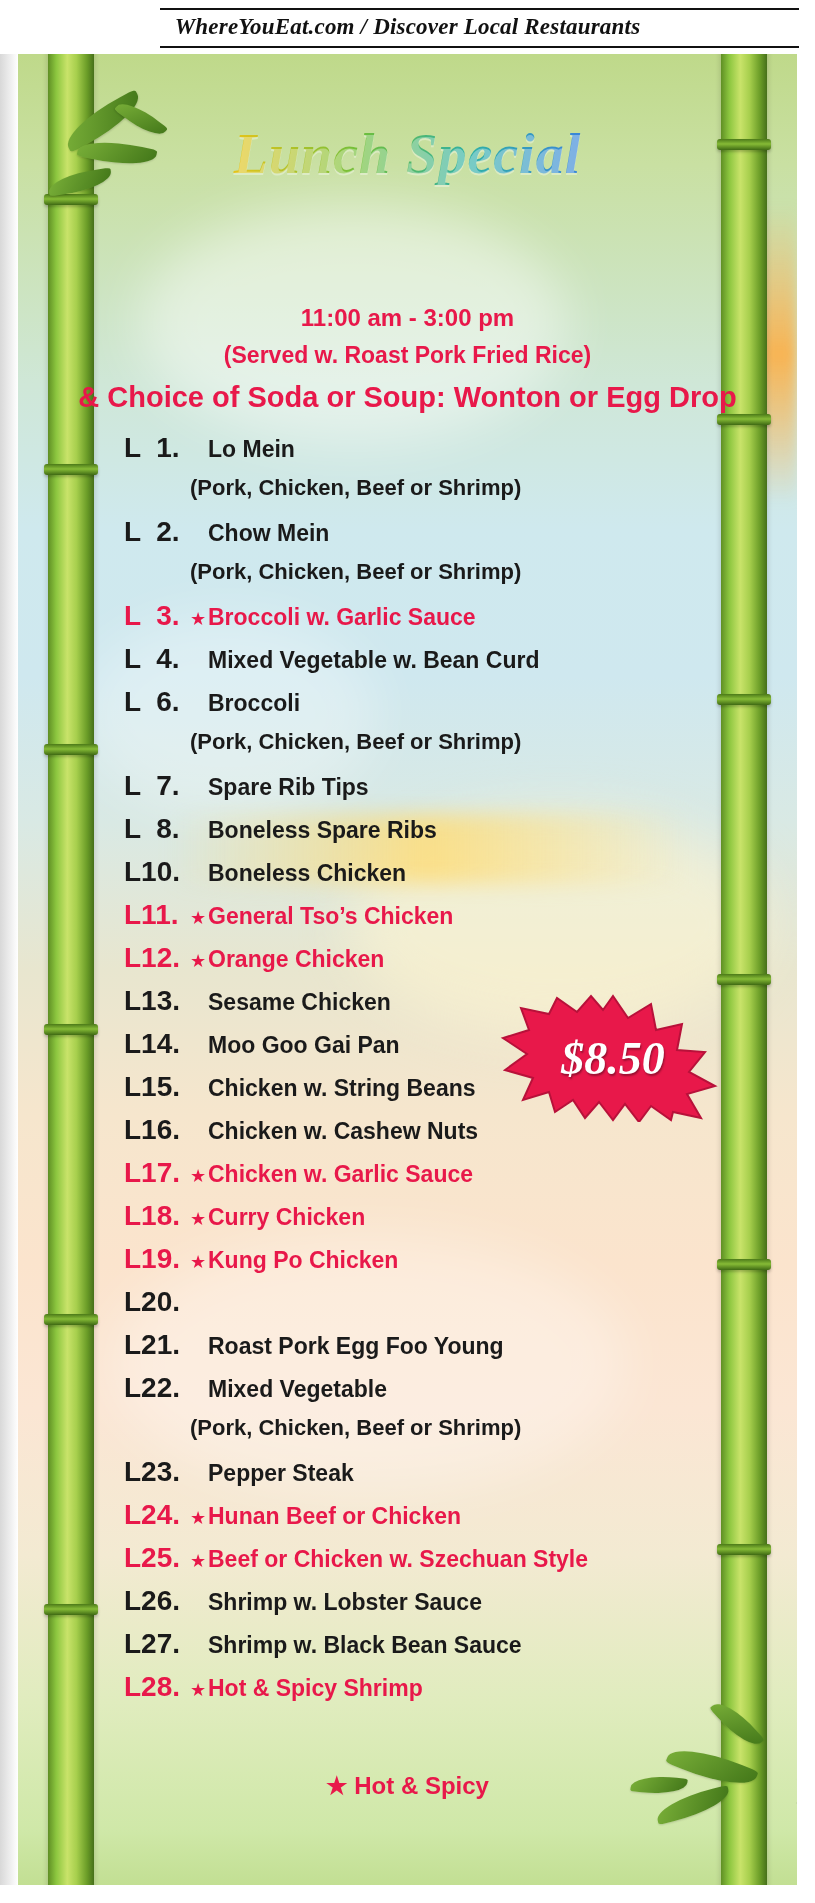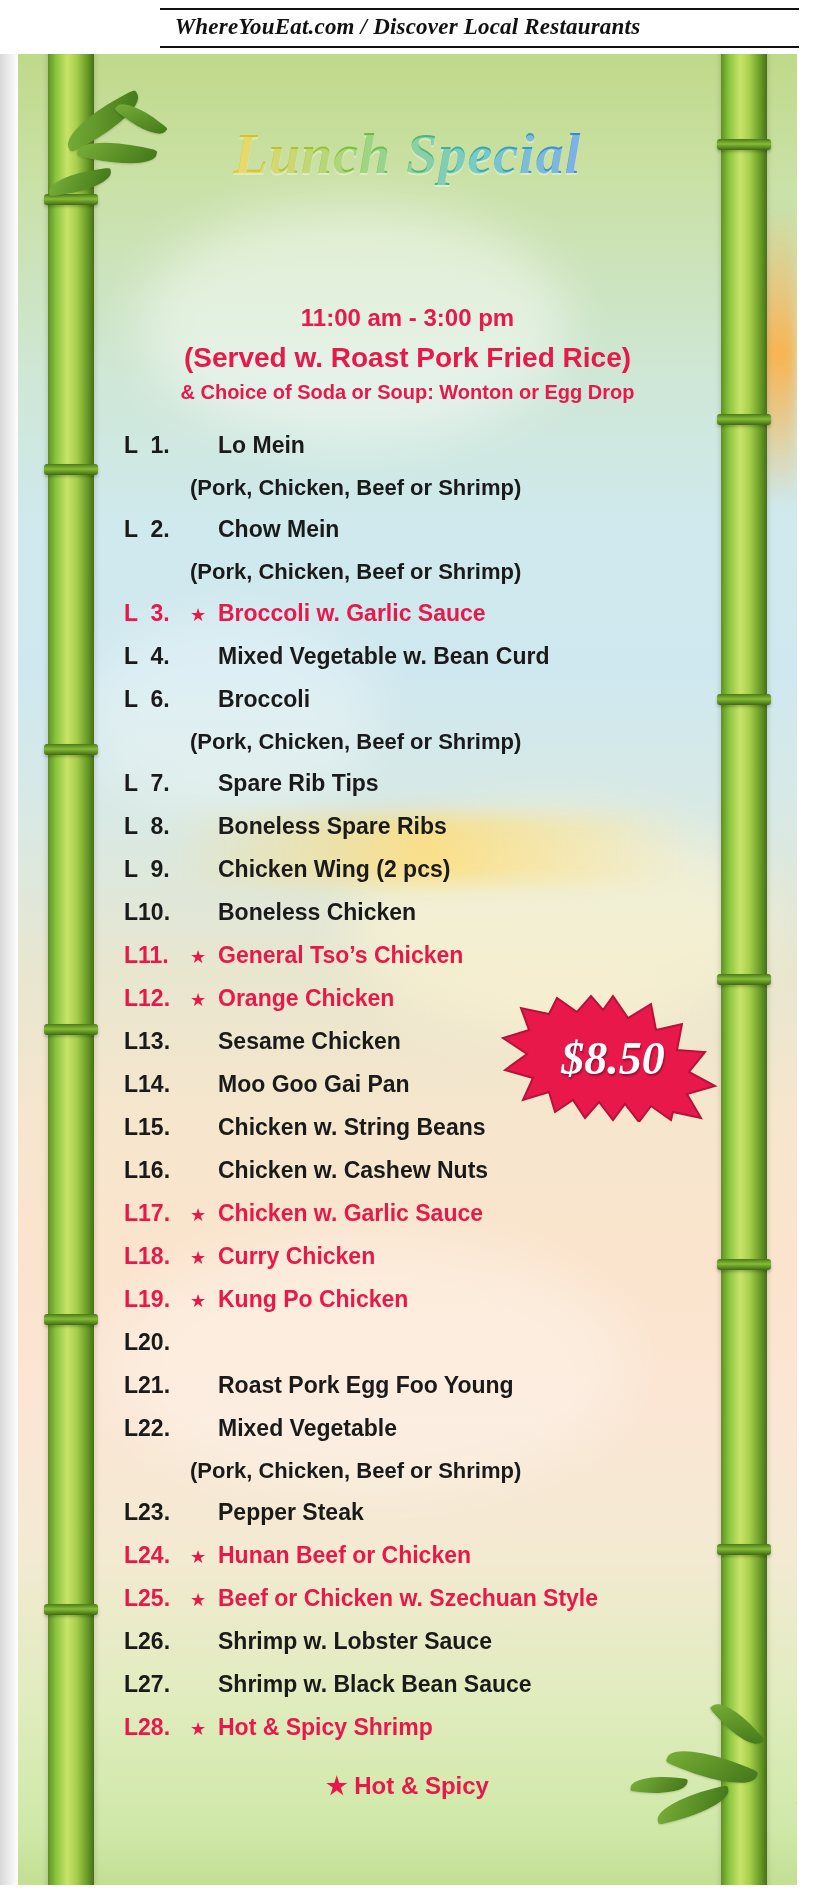--- a/index.html
+++ b/index.html
@@ -117,36 +117,36 @@
     -webkit-background-clip:text;background-clip:text;color:transparent;
     text-shadow:0 2px 0 rgba(255,255,255,.35);
   }
 
   
   .hdr{
     position:absolute;left:0;right:0;text-align:center;
     color:#e8184a;font-weight:bold;
   }
   .hdr1{top:250px;font-size:24px;color:#e8184a;}
-  .hdr2{top:288px;font-size:28px;}
-  .hdr3{top:327px;font-size:20px;}
+  .hdr2{top:288px;font-size:23px;}
+  .hdr3{top:327px;font-size:29px;}
 
   
   .items{position:absolute;left:106px;top:378px;width:600px;}
   .row{display:flex;align-items:baseline;height:43px;}
   .code{
     width:66px;flex:0 0 66px;
-    font-size:23px;font-weight:bold;color:#1a1a1a;
+    font-size:28px;font-weight:bold;color:#1a1a1a;
     white-space:pre;
   }
   .star{
     width:18px;flex:0 0 18px;font-size:18px;color:#e8184a;line-height:1;
   }
   .name{
-    font-size:23px;font-weight:bold;color:#1a1a1a;white-space:nowrap;margin-left:10px;
+    font-size:23px;font-weight:bold;color:#1a1a1a;white-space:nowrap;
   }
   .row.spicy .code,.row.spicy .name{color:#e8184a;}
   .sub{
     height:41px;padding-left:66px;
     font-size:22px;font-weight:bold;color:#1a1a1a;white-space:nowrap;
   }
 
   
   .burst{
     position:absolute;right:70px;top:940px;width:228px;height:128px;
@@ -268,25 +268,20 @@
             <span class="code">L  7.</span>
             <span class="star"></span>
             <span class="name">Spare Rib Tips</span>
           </div>
           <div class="row">
             <span class="code">L  8.</span>
             <span class="star"></span>
             <span class="name">Boneless Spare Ribs</span>
           </div>
           <div class="row">
-            <span class="code">L  9.</span>
-            <span class="star"></span>
-            <span class="name">Chicken Wing (2 pcs)</span>
-          </div>
-          <div class="row">
             <span class="code">L10.</span>
             <span class="star"></span>
             <span class="name">Boneless Chicken</span>
           </div>
           <div class="row spicy">
             <span class="code">L11.</span>
             <span class="star">★</span>
             <span class="name">General Tso’s Chicken</span>
           </div>
           <div class="row spicy">

